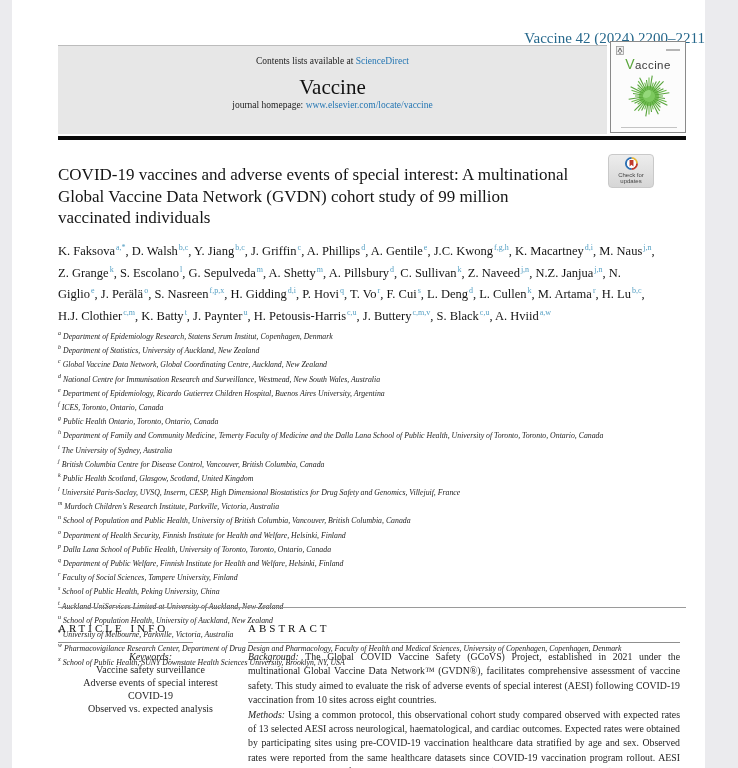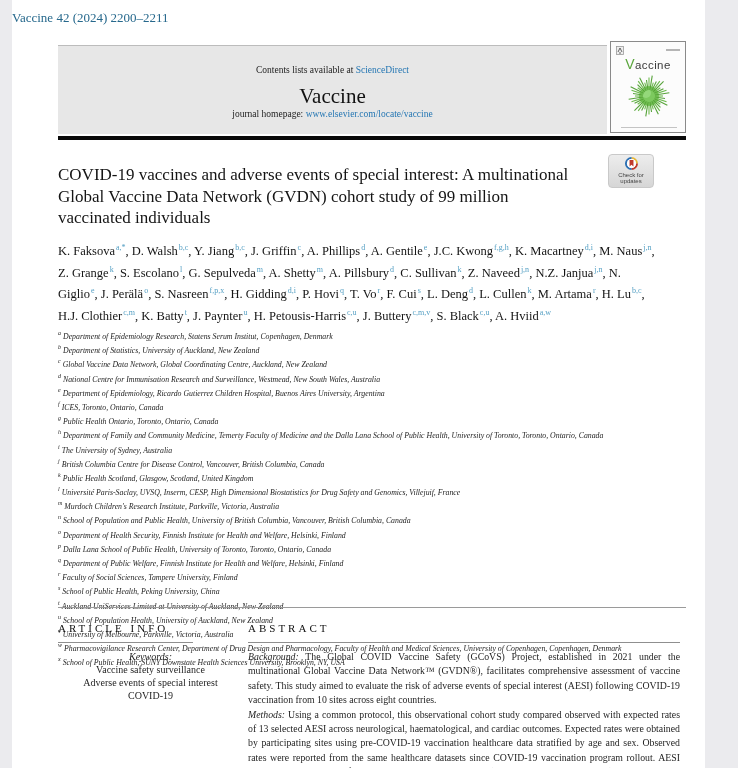--- a/index.html
+++ b/index.html
@@ -1,30 +1,30 @@
 <!DOCTYPE html>
 <html><head>
 <meta charset="utf-8">
 <style>
   * { margin:0; padding:0; box-sizing:border-box; }
   html,body { width:738px; height:768px; background:#ebebee; overflow:hidden;
               font-family:"Liberation Serif", serif; color:#1a1a1a; }
   .page { position:absolute; left:12px; top:0; width:693px; height:768px; background:#ffffff; }
 
   
-  .citation { position:absolute; top:10px; left:0; width:100%; text-align:left;
-              font-size:13px; color:#26688c; }
+  .citation { position:absolute; top:30px; left:0; width:100%; text-align:right;
+              font-size:15px; color:#26688c; }
 
   
   .header-band { position:absolute; top:45px; left:46px; width:549px; height:89px;
                  border-top:1px solid #bcbcbc; display:flex; }
   .logo-area { width:88px; background:#fff; position:relative; text-align:center; }
   .elsevier-word { position:absolute; bottom:2px; left:0; width:100%; text-align:center;
                    color:#d6720e; font-size:14px; letter-spacing:0.2px; }
-  .banner { flex:1; background:#e7e7e7; text-align:center; padding-top:19px; }
+  .banner { flex:1; background:#e7e7e7; text-align:center; padding-top:10px; }
   .contents-line { font-size:9.5px; color:#222; }
   .link { color:#2476b3; text-decoration:none; cursor:pointer; }
   .journal-title { font-size:21px; margin-top:9px; color:#111; }
   .homepage-line { font-size:9.5px; color:#222; }
 
   
   .cover-box { position:absolute; top:41px; left:598px; width:76px; height:92px;
                background:#fcfcfc; border:1px solid #8a8a8a; }
   .cover-mini-glyph { position:absolute; top:4px; left:5px; }
   .cover-mini-line { position:absolute; top:7px; right:5px; width:14px; height:1.5px; background:#b5b5b5; }
@@ -294,20 +294,21 @@
       <div>
 
           <div class="kw">Vaccine safety surveillance</div>
 
 
 
           <div class="kw">Adverse events of special interest</div>
 
           <div class="kw">COVID-19</div>
 
+          <div class="kw">Observed vs. expected analysis</div>
         </div>
     </div>
   </div>
 
   <div class="abs-col">
     <div class="col-heading">ABSTRACT</div>
     <div class="abs-rule"></div>
     <div class="abstract">
 
         <div class="abs-p"><span class="abs-lead">Background:</span><span> The Global COVID Vaccine Safety (GCoVS) Project, established in 2021 under the multinational Global Vaccine Data Network™ (GVDN®), facilitates comprehensive assessment of vaccine safety. This study aimed to evaluate the risk of adverse events of special interest (AESI) following COVID-19 vaccination from 10 sites across eight countries.</span></div>

